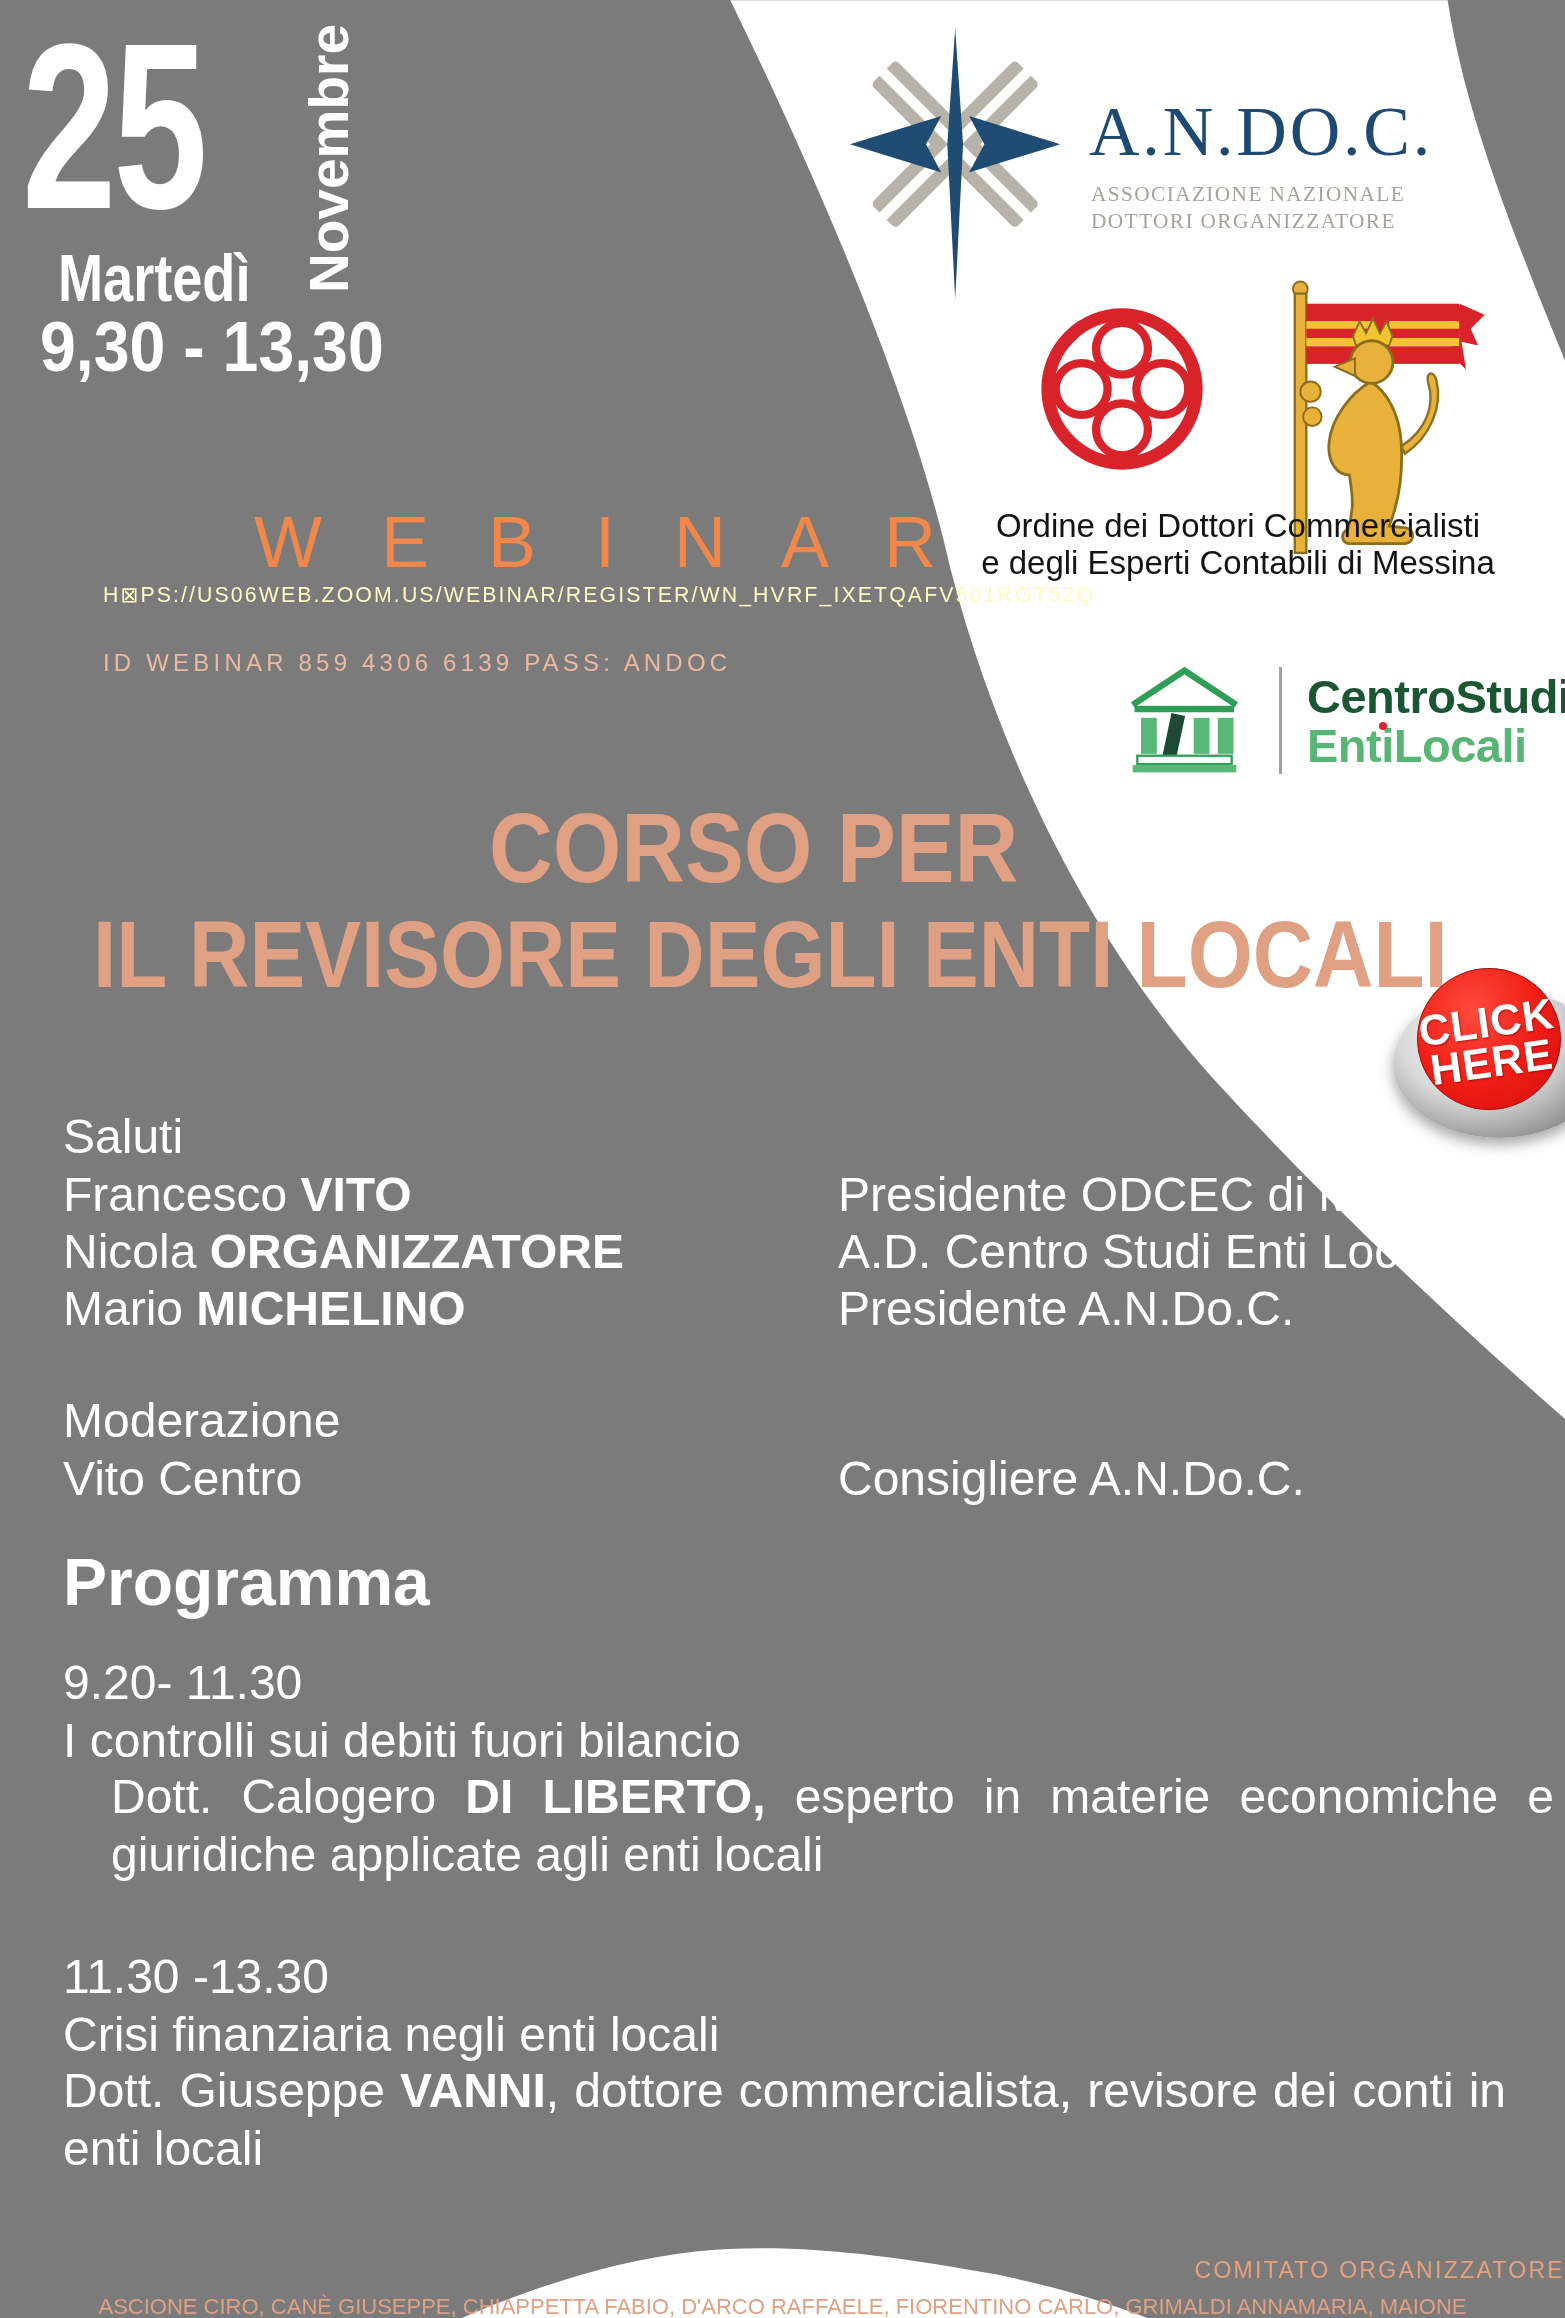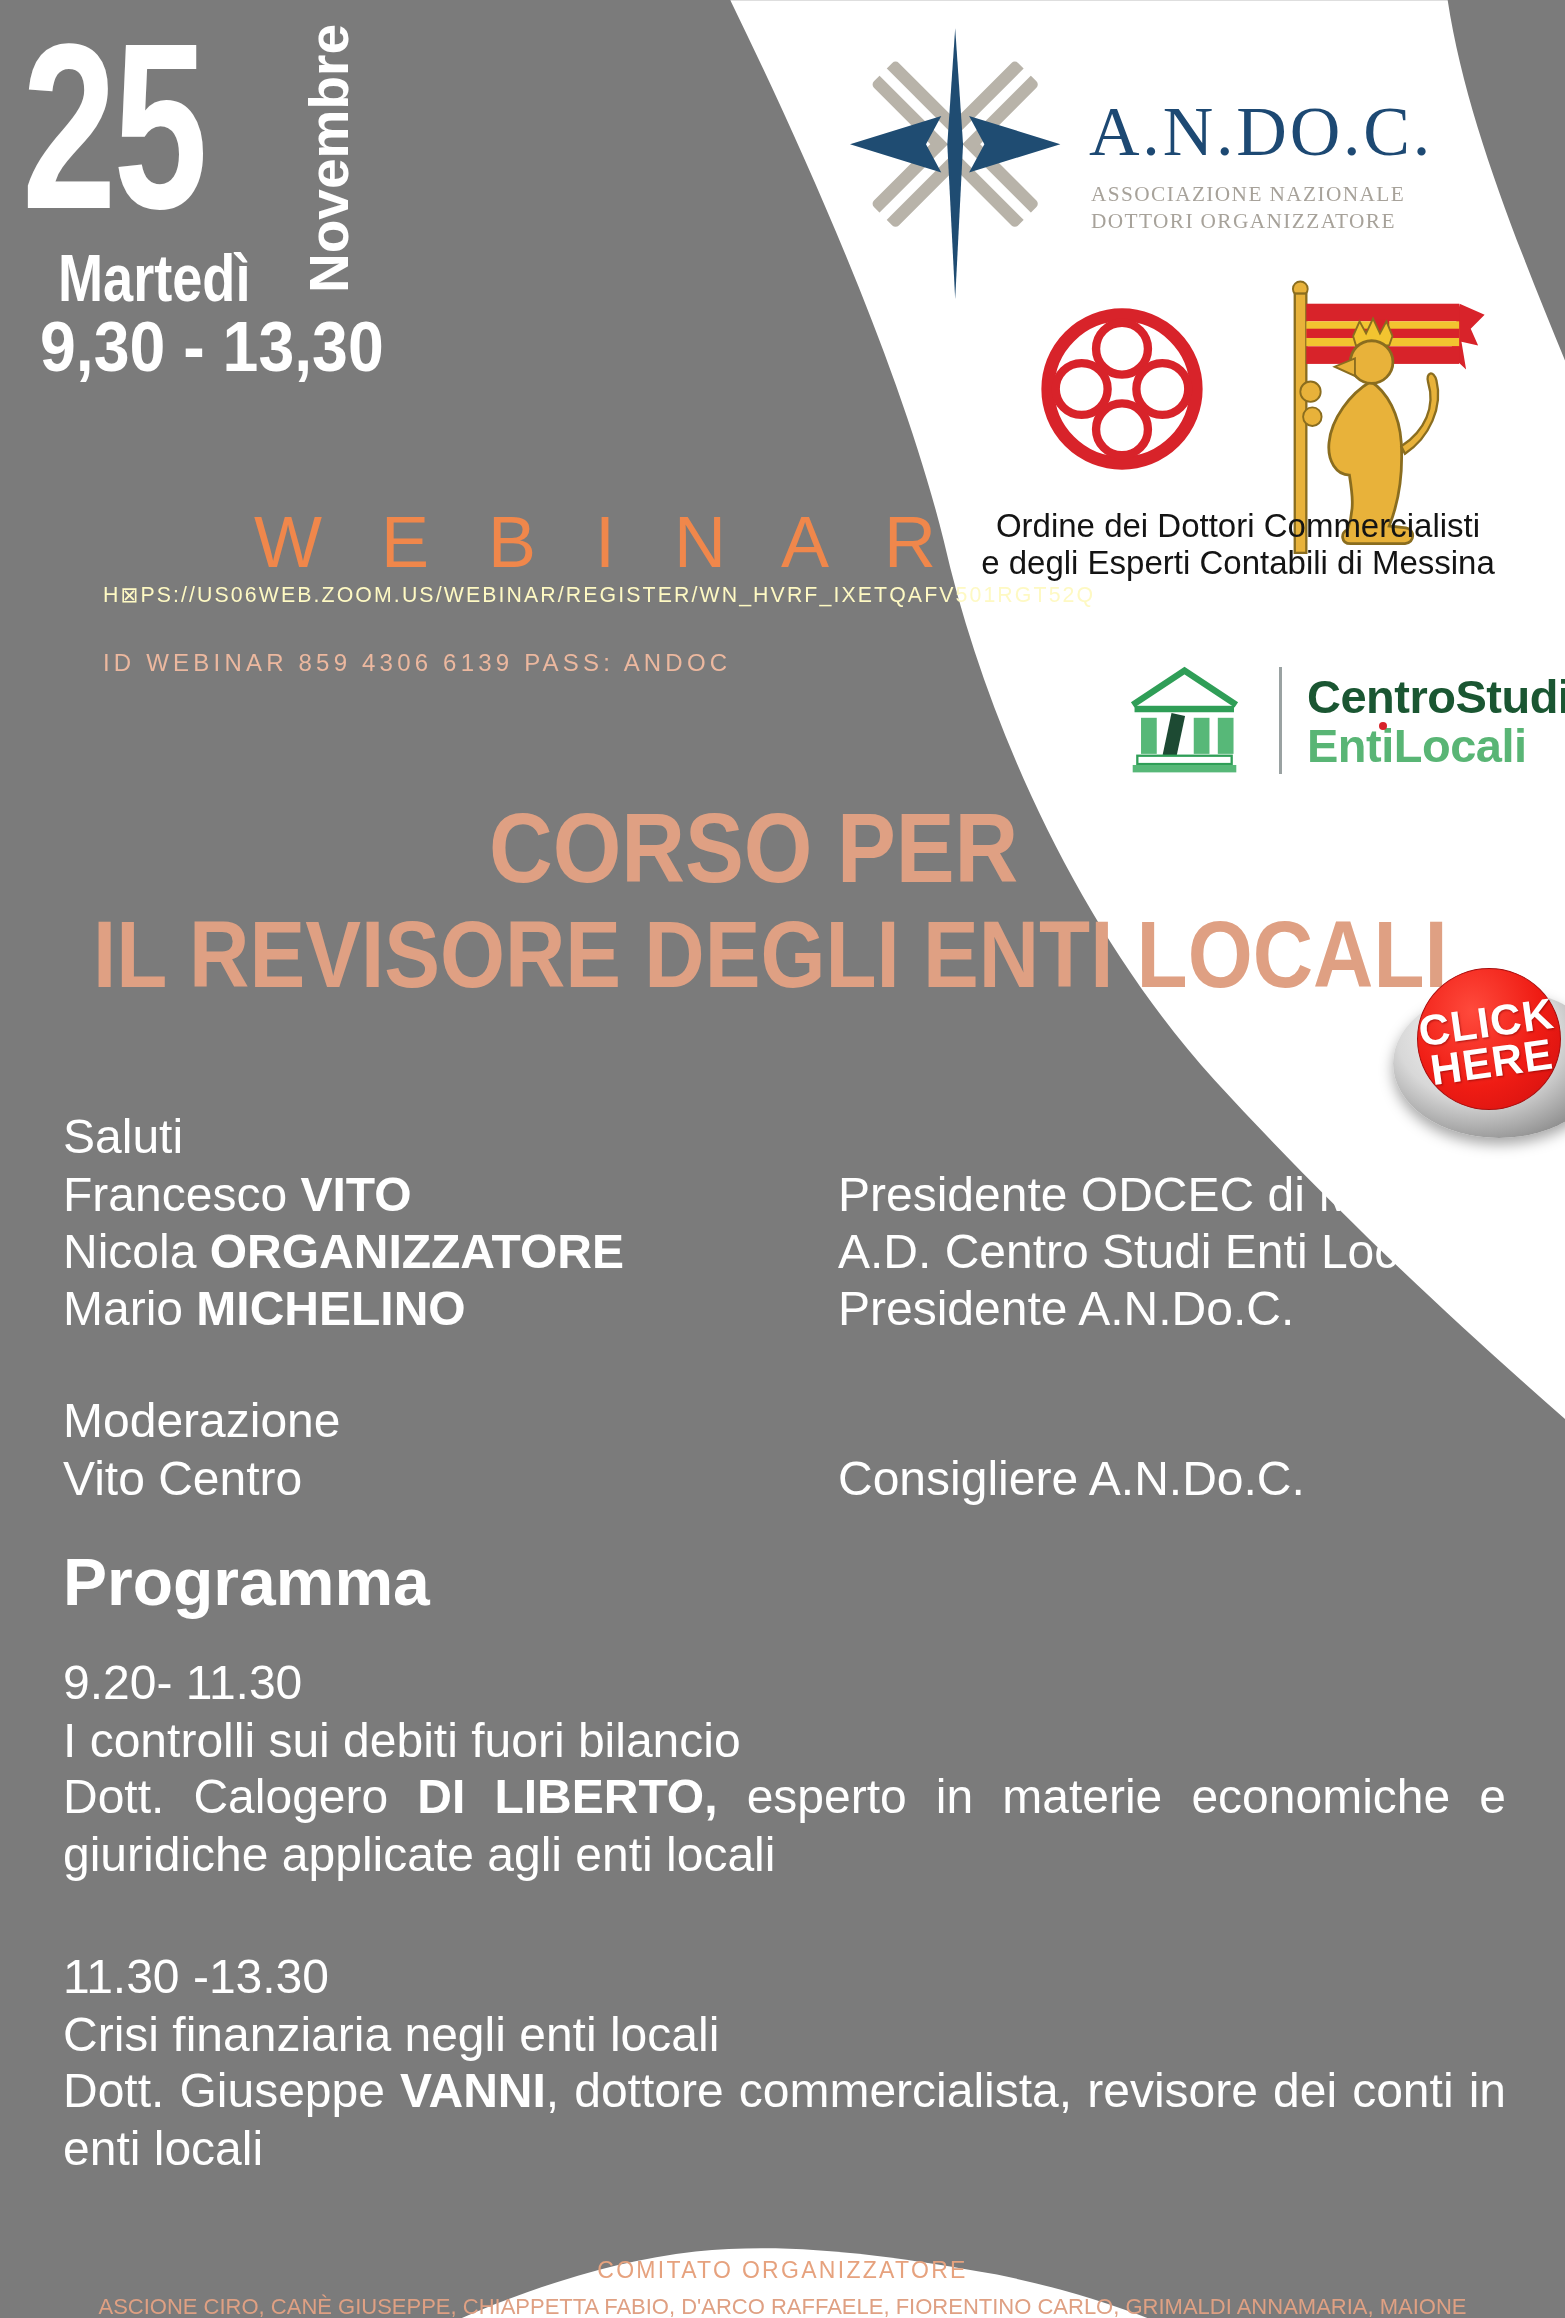--- a/index.html
+++ b/index.html
@@ -63,21 +63,21 @@
 
   
   .row{font-size:48px; line-height:1.18; color:#fff;}
   .row b{font-weight:700;}
   .leftcol{left:63px;}
   .rightcol{left:838px;}
   .programma{left:63px; top:1544px; font-size:66px; font-weight:700; color:#fff;}
   .para{left:63px; width:1443px; font-size:48px; line-height:58px; color:#fff; text-align:justify;}
 
   
-  .com-head{left:0; top:2259px; width:100%; text-align:center; font-size:23px;
+  .com-head{left:0; top:2259px; width:100%; text-align:right; font-size:23px;
        letter-spacing:2.3px; color:#E6A27E; line-height:1;}
   .com-names{left:65px; top:2291px; width:1435px; text-align:center; font-size:22px;
        color:#DFA083; line-height:31px;}
 </style>
 </head>
 <body>
 
 <div id="page">
 
   <svg class="abs" style="left:0;top:0;" width="1565" height="2783" viewBox="0 0 3375 6001">
@@ -208,21 +208,21 @@
   <div class="abs row rightcol" style="top:1281px;">Presidente A.N.Do.C.</div>
 
   <div class="abs row leftcol" style="top:1393px;">Moderazione</div>
   <div class="abs row leftcol" style="top:1451px;">Vito Centro</div>
   <div class="abs row rightcol" style="top:1451px;">Consigliere A.N.Do.C.</div>
 
   <div class="abs programma">Programma</div>
 
   <div class="abs row leftcol" style="top:1655px;">9.20- 11.30</div>
   <div class="abs row leftcol" style="top:1713px;">I controlli sui debiti fuori bilancio</div>
-  <div class="abs para" style="top:1768px;">
+  <div class="abs para" style="top:1768px;margin-left:48px;">
     <span>Dott. Calogero </span><b>DI LIBERTO,</b><span> esperto in materie economiche e giuridiche applicate agli enti locali</span>
   </div>
 
   <div class="abs row leftcol" style="top:1949px;">11.30 -13.30</div>
   <div class="abs row leftcol" style="top:2007px;">Crisi finanziaria negli enti locali</div>
   <div class="abs para" style="top:2062px;">
     <span>Dott. Giuseppe </span><b>VANNI</b><span>, dottore commercialista, revisore dei conti in enti locali</span>
   </div>
 
   <div class="abs com-head">COMITATO ORGANIZZATORE</div>

